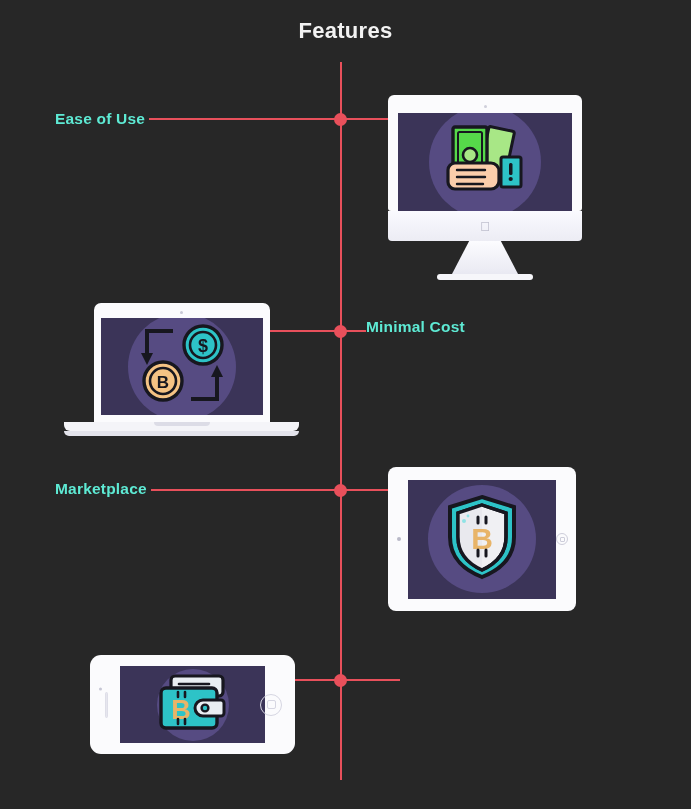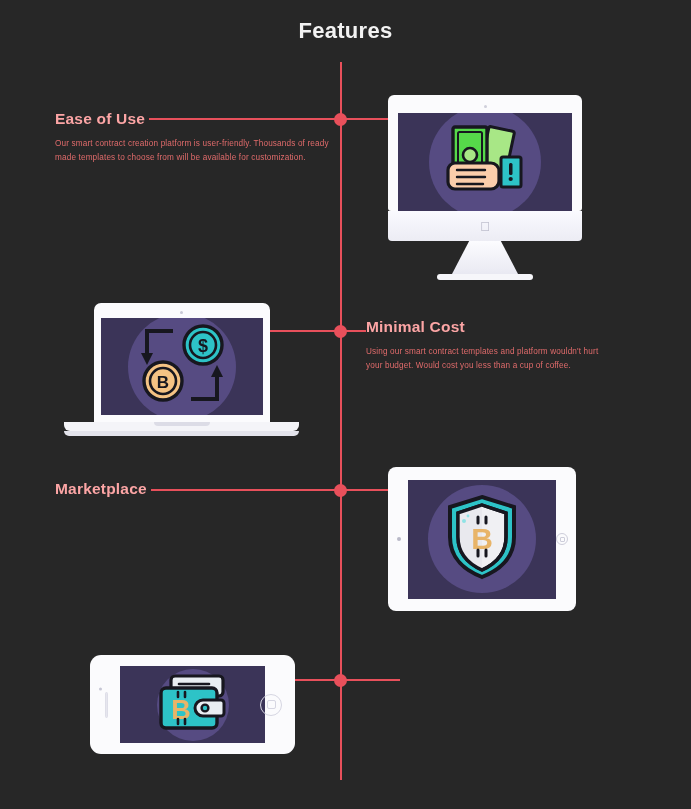--- a/index.html
+++ b/index.html
@@ -48,21 +48,21 @@
   .connector {
     position: absolute;
     height: 2px;
     background: #e8505b;
     z-index: 2;
   }
 
   
   .feature-text { position: absolute; z-index: 3; }
   .feature-title {
-    color: #fca5a5;
+    color: #5eead4;
     font-size: 15.5px;
     font-weight: 600;
     letter-spacing: .2px;
     display: inline-block;
     background: #272727;
     padding-right: 4px;
     position: relative;
     z-index: 5;
   }
   .feature-body {
@@ -223,21 +223,20 @@
 
   <div class="page-title">Features</div>
 
   <div class="timeline-axis"></div>
 
   <div class="connector" style="left:118px; top:118px; width:270px;"></div>
   <div class="tl-dot" style="top:113px;"></div>
 
   <div class="feature-text" style="left:55px; top:110px; width:285px;">
     <div class="feature-title">Ease of Use</div>
-    <div class="feature-body">Our smart contract creation platform is user-friendly. Thousands of ready made templates to choose from will be available for customization.</div>
   </div>
 
   <div class="monitor">
     <div class="monitor-body">
       <div class="monitor-cam"></div>
       <div class="screen">
         <div class="glow" style="width:112px;height:112px;"></div>
         <div class="art">
           <svg width="92" height="74" viewBox="0 0 92 74">
 
@@ -264,21 +263,20 @@
     </div>
     <div class="monitor-neck"></div>
     <div class="monitor-base"></div>
   </div>
 
   <div class="connector" style="left:268px; top:330px; width:132px;"></div>
   <div class="tl-dot" style="top:325px;"></div>
 
   <div class="feature-text" style="left:366px; top:318px; width:250px;">
     <div class="feature-title">Minimal Cost</div>
-    <div class="feature-body">Using our smart contract templates and platform wouldn't hurt your budget. Would cost you less than a cup of coffee.</div>
   </div>
 
   <div class="laptop">
     <div class="laptop-lid">
       <div class="laptop-cam"></div>
       <div class="screen">
         <div class="glow" style="width:108px;height:108px;"></div>
         <div class="art">
           <svg width="98" height="84" viewBox="0 0 98 84">
 

